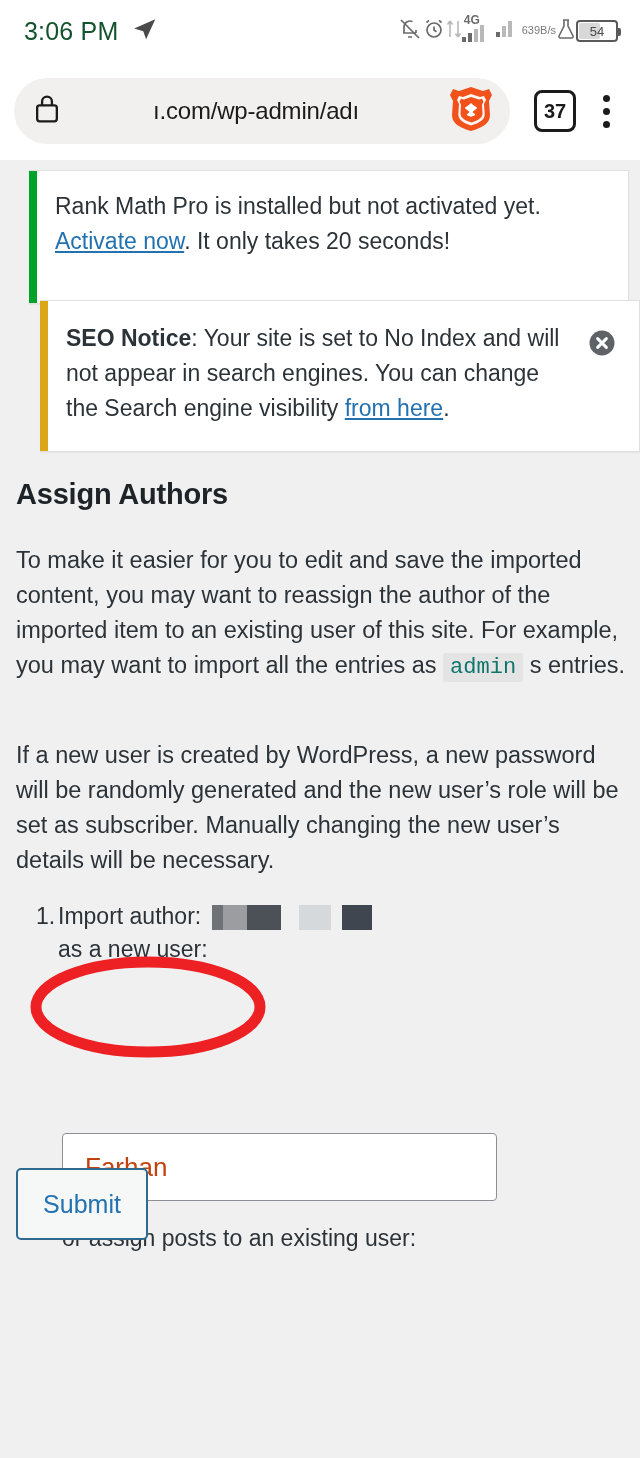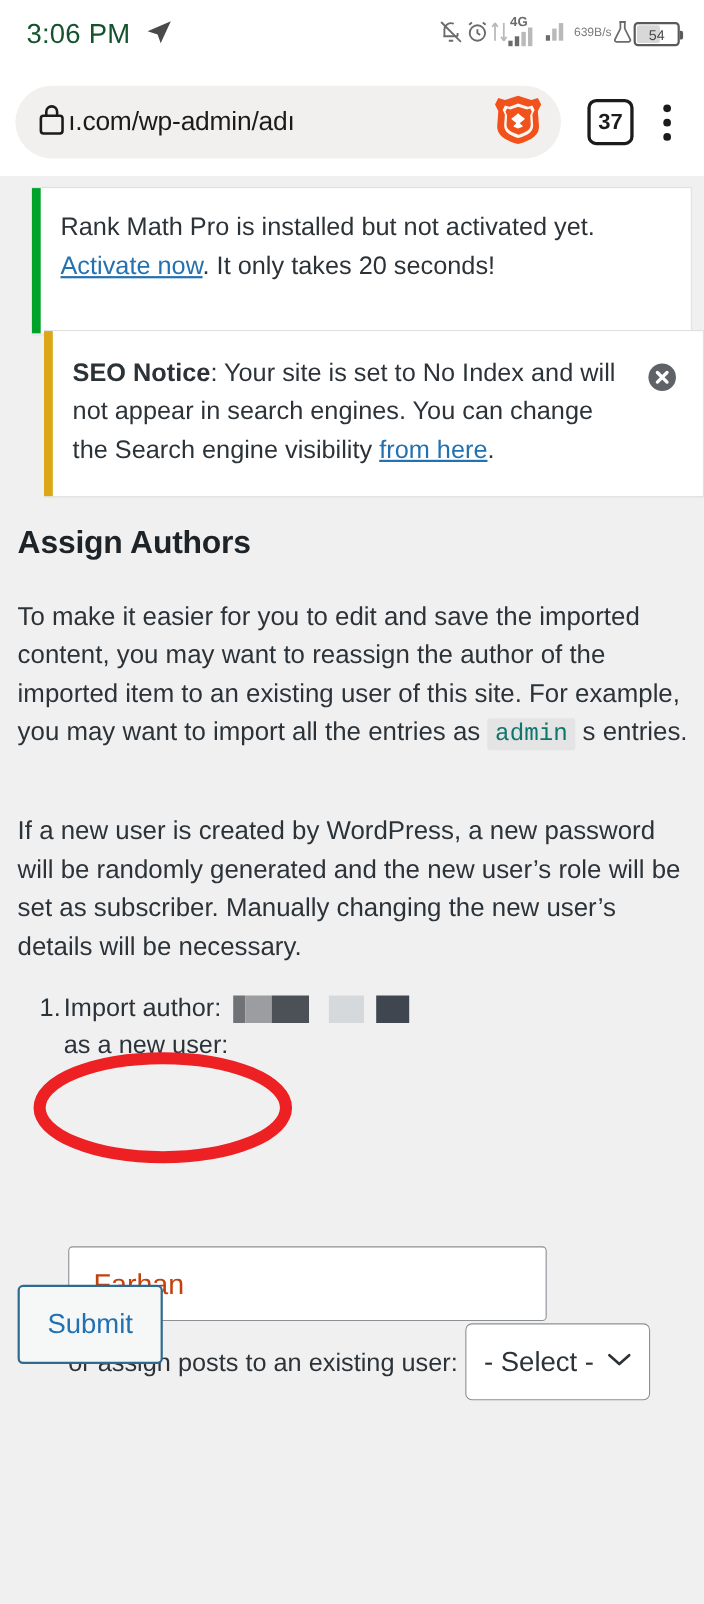--- a/index.html
+++ b/index.html
@@ -98,20 +98,21 @@
     background: #f1f0ee;
     border-radius: 33px;
     display: flex;
     align-items: center;
     padding: 0 18px;
     position: relative;
     overflow: hidden;
   }
   .omnibox-url {
     flex: 1;
+    text-align: center;
     font-size: 24px;
     color: #1b1b1b;
     white-space: nowrap;
     overflow: hidden;
     letter-spacing: -0.2px;
   }
   .brave-logo { flex-shrink: 0; }
   .tab-count {
     width: 42px; height: 42px;
     border: 3px solid #1b1b1b;
@@ -453,28 +454,20 @@
           <i style="width:30px;background:#3f4650;"></i>
         </span><br><span>as a new user:</span>
     </div>
   </div>
 
   <input class="author-input" type="text" value="Farhan" style="">
 
   <div class="assign-row">
     <span class="assign-label">or assign posts to an existing user:</span>
   </div>
-  <div class="user-select">
-    <span class="user-select-label">- Select -</span>
-    <span>
-      <svg width="22" height="14" viewBox="0 0 22 14" fill="none" stroke="#2c3338" stroke-width="2.4" stroke-linecap="round" stroke-linejoin="round">
-        <path d="M2 3l9 8 9-8"></path>
-      </svg>
-    </span>
-  </div>
 
   <button class="submit-btn">Submit</button>
 
 </div>
 
 <svg class="annotation-ellipse" viewBox="0 0 244 104">
   <ellipse cx="122" cy="52" rx="112" ry="45" fill="none" stroke="#ED2024" stroke-width="11"></ellipse>
 </svg>
 
 </body></html>

